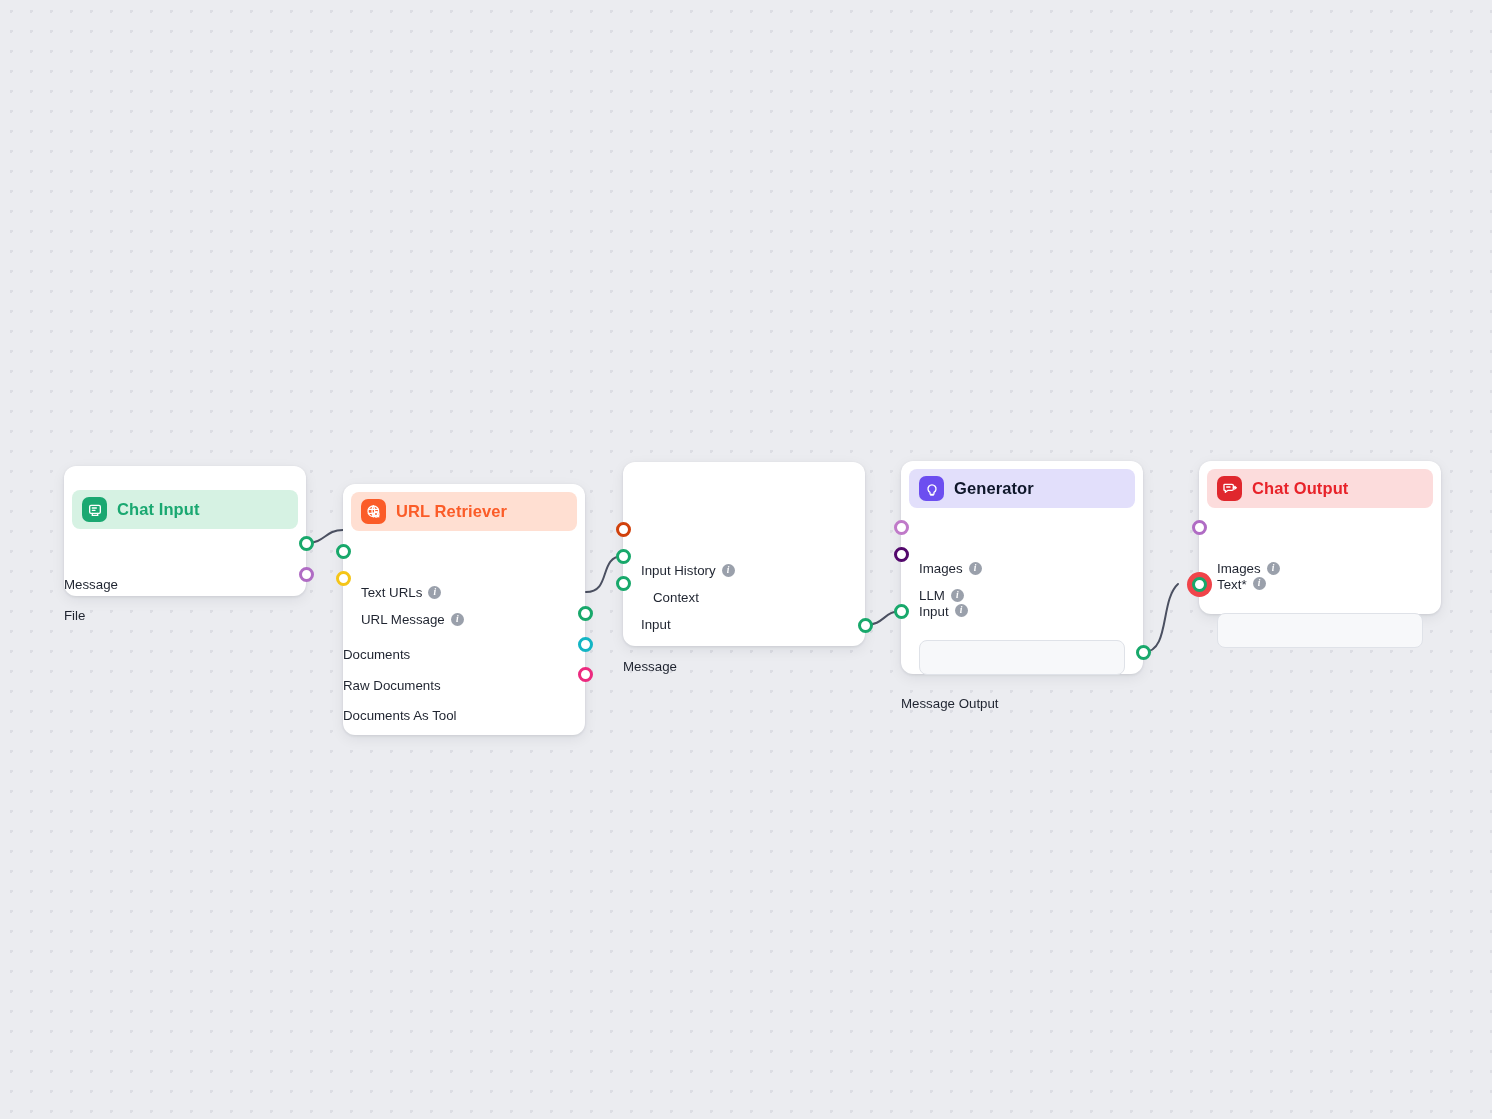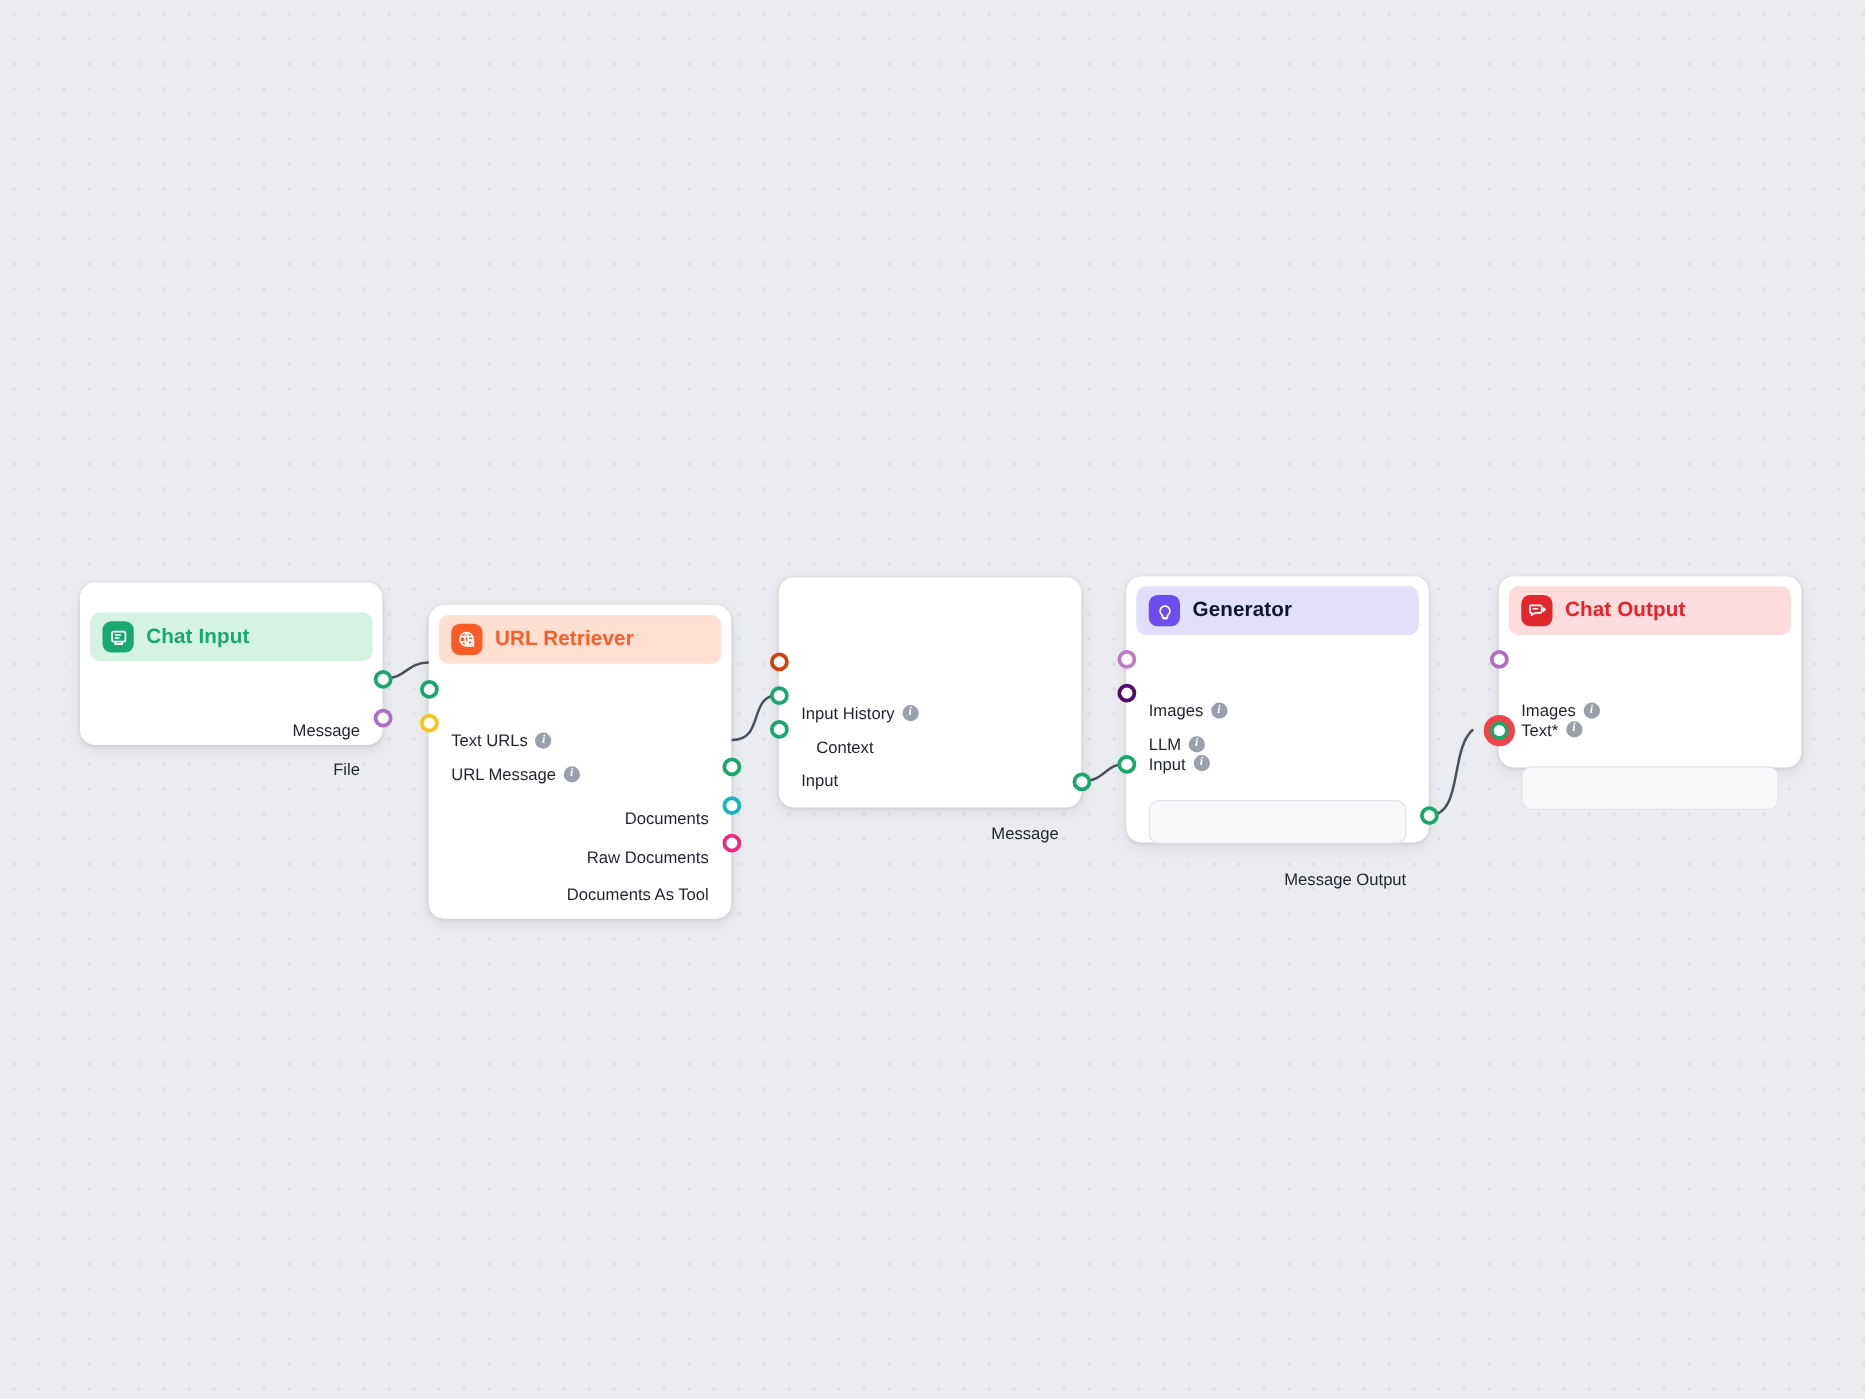--- a/index.html
+++ b/index.html
@@ -70,21 +70,21 @@
   
   .row {
     position: relative;
     height: 27px;
     display: flex;
     align-items: center;
     font-size: 13.3px;
     color: #1f2430;
   }
   .row.in   { justify-content: flex-start; padding-left: 18px; }
-  .row.out  { justify-content: flex-end;   padding-right: 18px; }
+  .row.out  {   padding-right: 18px; }
   .row-label { white-space: nowrap; }
 
   .info-icon {
     display: inline-flex;
     align-items: center;
     justify-content: center;
     width: 13px;
     height: 13px;
     border-radius: 50%;
     background: #9aa0ab;

